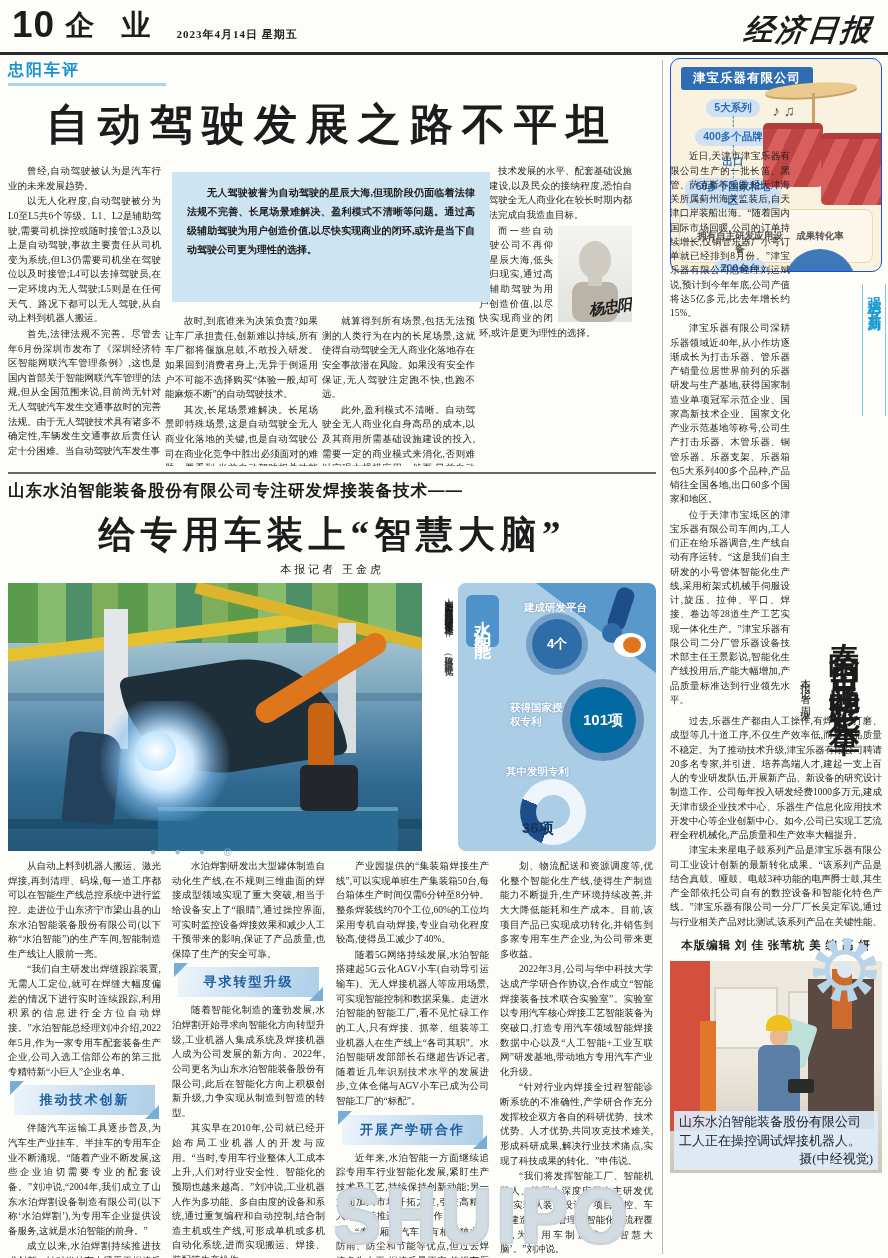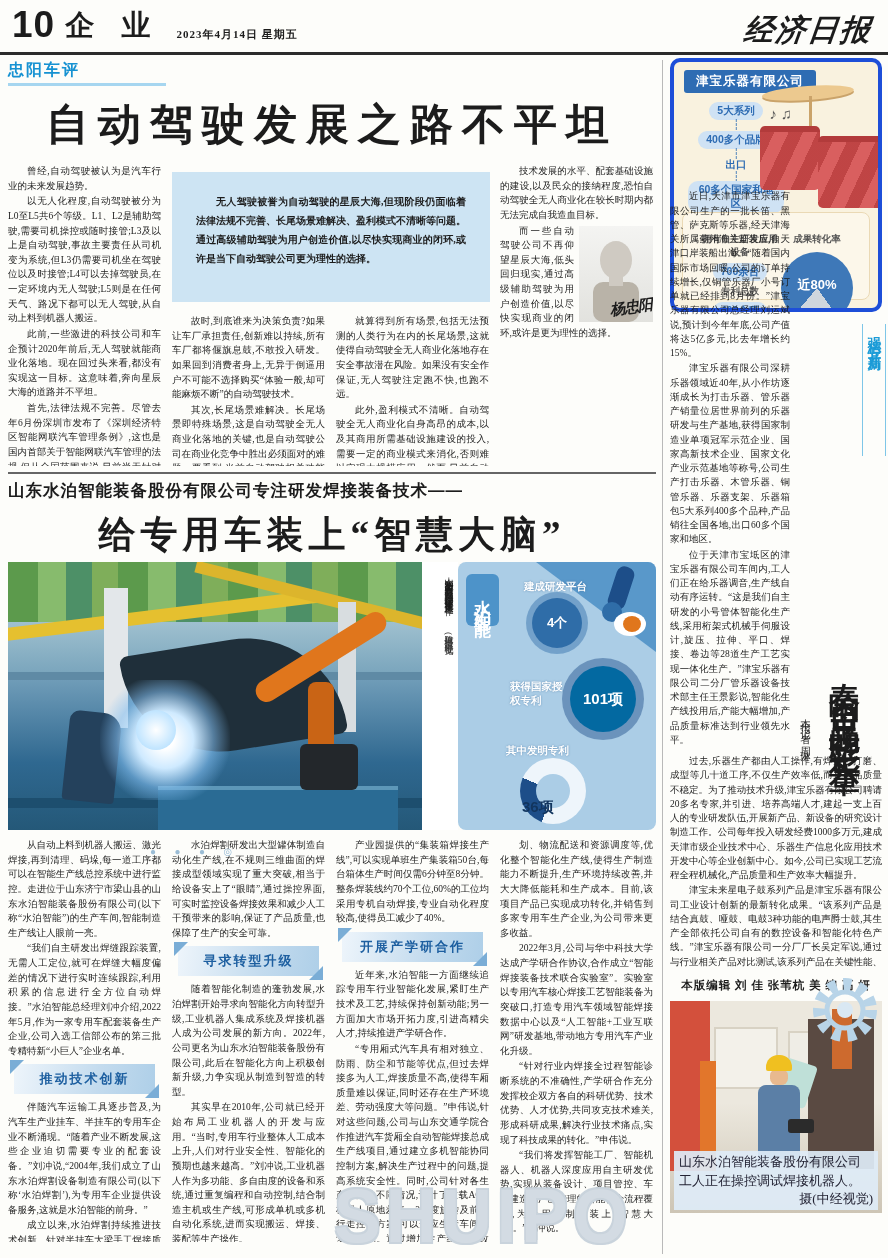--- a/index.html
+++ b/index.html
@@ -15,28 +15,28 @@
   .masthead{position:absolute;right:4px;top:6px;font-size:30px;font-weight:bold;font-style:italic;
             font-family:"DejaVu Serif",serif;letter-spacing:2px;transform:skewX(-6deg);}
   .hdr-rule{position:absolute;left:0;top:52px;width:888px;height:3px;background:#2b2b2b;}
   .vdiv{position:absolute;left:662px;top:60px;width:1px;bottom:4px;background:#b9b9b9;}
   
   .a1{position:absolute;left:8px;top:60px;width:648px;height:406px;}
   .a1-label{color:#1792d2;font-size:16px;font-weight:bold;letter-spacing:2px;display:inline-block;}
   .a1-label-line{width:158px;height:3px;background:#a6d6f0;margin-top:2px;}
   .a1 h1{margin:10px 0 0;text-align:center;font-size:43px;letter-spacing:9px;font-weight:bold;
          font-family:"Liberation Sans",sans-serif;}
-  .a1-body{position:absolute;left:0;top:104px;right:0;bottom:0;display:flex;gap:11px;}
+  .a1-body{position:absolute;left:0;top:104px;right:0;bottom:0;display:flex;gap:4px;}
   .ncol{width:153px;font-size:9.5px;line-height:1.54;text-align:justify;overflow:hidden;}
   .para{text-indent:2em;margin:0 0 1px;}
   .pad-top{padding-top:150px;}
   .quote-box{position:absolute;left:164px;top:8px;width:318px;height:130px;background:#cde4f3;
              padding:11px 15px;box-sizing:border-box;font-size:10px;font-weight:600;line-height:1.9;
              text-align:justify;overflow:hidden;}
-  .quote-box .para{margin:9px;}
+  .quote-box .para{margin:0;}
   .portrait{float:right;width:74px;height:96px;margin:2px 0 2px 5px;position:relative;
             background:linear-gradient(180deg,#f4f4f2,#e2e2de);overflow:hidden;}
   .sig{position:absolute;right:1px;bottom:2px;font-style:italic;font-weight:bold;font-size:15px;
        transform:rotate(-8deg);letter-spacing:-1px;}
   .a1-rule{position:absolute;left:8px;top:472px;width:648px;height:2px;background:#666;}
   
   .a2{position:absolute;left:8px;top:480px;width:648px;height:774px;}
   .a2-kicker{font-family:"Liberation Sans",sans-serif;font-size:16.5px;font-weight:bold;letter-spacing:1px;}
   .a2 h2{margin:8px 0 2px;text-align:center;font-size:37px;font-weight:bold;letter-spacing:5px;}
   .a2-byline{text-align:center;font-size:11px;letter-spacing:3px;margin-bottom:6px;}
@@ -91,21 +91,21 @@
   .a2-body{display:flex;gap:11px;margin-top:8px;height:404px;overflow:hidden;}
   .sec-hdr{margin:6px 6px;padding:5px 0;text-align:center;font-weight:bold;font-size:13px;color:#1d5fa0;
            background:linear-gradient(100deg,#eef5fb 0%,#c3dbee 60%,#aecfe8 100%);position:relative;
            font-family:"Liberation Sans",sans-serif;letter-spacing:2px;}
   .sec-hdr::before{content:"";position:absolute;left:-4px;top:-4px;border:7px solid transparent;
            border-top-color:#7aadd6;border-left-color:#7aadd6;}
   .sec-hdr::after{content:"";position:absolute;right:-4px;bottom:-4px;border:7px solid transparent;
            border-bottom-color:#7aadd6;border-right-color:#7aadd6;}
   
   .sidebar{position:absolute;left:670px;top:58px;width:212px;height:1198px;}
-  .sb-card{position:relative;height:254px;background:#f9f2df;border-radius:10px;border:4px solid #1d4ed8;
+  .sb-card{position:relative;height:214px;background:#f9f2df;border-radius:10px;border:1px solid #1d4ed8;
            box-sizing:border-box;overflow:hidden;}
   .sb-card-hdr{position:absolute;left:10px;top:8px;background:#2e6cb3;color:#fff;font-weight:bold;font-size:12.5px;
            padding:3px 12px;border-radius:3px;font-family:"Liberation Sans",sans-serif;letter-spacing:1px;}
   .chain{position:absolute;left:14px;top:38px;width:96px;text-align:center;}
   .pill{display:inline-block;background:#cfe2f4;color:#2e6cb3;font-weight:bold;font-size:10.5px;
         border-radius:10px;padding:2px 8px;font-family:"Liberation Sans",sans-serif;}
   .chain-dash{color:#2e6cb3;font-weight:bold;line-height:.9;font-size:10px;}
   .chain-plain{color:#2e6cb3;font-weight:bold;font-size:10.5px;font-family:"Liberation Sans",sans-serif;}
   .cymbal{position:absolute;right:24px;top:24px;width:92px;height:14px;background:#ecc98f;border-radius:50%;
           transform:rotate(-4deg);box-shadow:0 2px 0 #caa36a;}
@@ -178,21 +178,20 @@
   <div class="a1">
     <div>
       <span class="a1-label sans">忠阳车评</span>
       <div class="a1-label-line"></div>
     </div>
     <h1>自动驾驶发展之路不平坦</h1>
     <div class="a1-body">
       <div class="ncol">
           <p class="para">曾经,自动驾驶被认为是汽车行业的未来发展趋势。</p>
           <p class="para">以无人化程度,自动驾驶被分为L0至L5共6个等级。L1、L2是辅助驾驶,需要司机操控或随时接管;L3及以上是自动驾驶,事故主要责任从司机变为系统,但L3仍需要司机坐在驾驶位以及时接管;L4可以去掉驾驶员,在一定环境内无人驾驶;L5则是在任何天气、路况下都可以无人驾驶,从自动上料到机器人搬运。</p>
-          <p class="para">此前,一些激进的科技公司和车企预计2020年前后,无人驾驶就能商业化落地。现在回过头来看,都没有实现这一目标。这意味着,奔向星辰大海的道路并不平坦。</p>
           <p class="para">首先,法律法规不完善。尽管去年6月份深圳市发布了《深圳经济特区智能网联汽车管理条例》,这也是国内首部关于智能网联汽车管理的法规,但从全国范围来说,目前尚无针对无人驾驶汽车发生交通事故时的完善法规。由于无人驾驶技术具有诸多不确定性,车辆发生交通事故后责任认定十分困难。当自动驾驶汽车发生事</p>
         </div>
       <div class="ncol pad-top">
           <p class="para">故时,到底谁来为决策负责?如果让车厂承担责任,创新难以持续,所有车厂都将偃旗息鼓,不敢投入研发。如果回到消费者身上,无异于倒逼用户不可能不选择购买“体验一般,却可能麻烦不断”的自动驾驶技术。</p>
           <p class="para">其次,长尾场景难解决。长尾场景即特殊场景,这是自动驾驶全无人商业化落地的关键,也是自动驾驶公司在商业化竞争中胜出必须面对的难题。要看到,当前自动驾驶相关功能主要基于人工智能技术来实现,但目前人工智能算法只能完成此前被训练过的场景任务,难以通过纯理论</p>
         </div>
       <div class="ncol pad-top">
           <p class="para">就算得到所有场景,包括无法预测的人类行为在内的长尾场景,这就使得自动驾驶全无人商业化落地存在安全事故潜在风险。如果没有安全作保证,无人驾驶注定跑不快,也跑不远。</p>
           <p class="para">此外,盈利模式不清晰。自动驾驶全无人商业化自身高昂的成本,以及其商用所需基础设施建设的投入,需要一定的商业模式来消化,否则难以实现大规模应用。然而,目前自动驾驶全无人化试点主要以无人小巴、无人出租车等形式开展,涉及地区有限,且普遍规模偏小。考虑到当前法律法规的完善进度、</p>
         </div>
@@ -213,20 +212,21 @@
       <div class="quote-box">
         <p class="para">无人驾驶被誉为自动驾驶的星辰大海,但现阶段仍面临着法律法规不完善、长尾场景难解决、盈利模式不清晰等问题。通过高级辅助驾驶为用户创造价值,以尽快实现商业的闭环,或许是当下自动驾驶公司更为理性的选择。</p>
       </div>
     </div>
   </div>
   <div class="a1-rule"></div>
 
   <div class="a2">
     <div class="a2-kicker">山东水泊智能装备股份有限公司专注研发焊接装备技术——</div>
     <h2>给专用车装上“智慧大脑”</h2>
+    <div class="a2-byline">本报记者  王金虎</div>
 
     <div class="media">
       <div class="photo-factory">
         <div class="pf-ceil ph"></div>
         <div class="pf-ceil2 ph"></div>
         <div class="pf-mid ph"></div>
         <div class="pf-beam1 ph"></div>
         <div class="pf-beam2 ph"></div>
         <div class="pf-colw ph"></div>
         <div class="pf-colw2 ph"></div>
@@ -285,20 +285,21 @@
           </div>
         <div class="sec-hdr">寻求转型升级</div>
         <div>
             <p class="para">随着智能化制造的蓬勃发展,水泊焊割开始寻求向智能化方向转型升级,工业机器人集成系统及焊接机器人成为公司发展的新方向。2022年,公司更名为山东水泊智能装备股份有限公司,此后在智能化方向上积极创新升级,力争实现从制造到智造的转型。</p>
             <p class="para">其实早在2010年,公司就已经开始布局工业机器人的开发与应用。“当时,专用车行业整体人工成本上升,人们对行业安全性、智能化的预期也越来越高。”刘冲说,工业机器人作为多功能、多自由度的设备和系统,通过重复编程和自动控制,结合制造主机或生产线,可形成单机或多机自动化系统,进而实现搬运、焊接、装配等生产操作。</p>
           </div>
       </div>
       <div class="ncol">
         <div>
             <p class="para">产业园提供的“集装箱焊接生产线”,可以实现单班生产集装箱50台,每台箱体生产时间仅需6分钟至8分钟。整条焊装线约70个工位,60%的工位均采用专机自动焊接,专业自动化程度较高,使得员工减少了40%。</p>
+            <p class="para">随着5G网络持续发展,水泊智能搭建起5G云化AGV小车(自动导引运输车)、无人焊接机器人等应用场景,可实现智能控制和数据采集。走进水泊智能的智能工厂,看不见忙碌工作的工人,只有焊接、抓举、组装等工业机器人在生产线上“各司其职”。水泊智能研发部部长石继超告诉记者,随着近几年识别技术水平的发展进步,立体仓储与AGV小车已成为公司智能工厂的“标配”。</p>
           </div>
         <div class="sec-hdr">开展产学研合作</div>
         <div>
             <p class="para">近年来,水泊智能一方面继续追踪专用车行业智能化发展,紧盯生产技术及工艺,持续保持创新动能;另一方面加大市场开拓力度,引进高精尖人才,持续推进产学研合作。</p>
             <p class="para">“专用厢式汽车具有相对独立、防雨、防尘和节能等优点,但过去焊接多为人工,焊接质量不高,使得车厢质量难以保证,同时还存在生产环境差、劳动强度大等问题。”申伟说,针对这些问题,公司与山东交通学院合作推进汽车货厢全自动智能焊接总成生产线项目,通过建立多机智能协同控制方案,解决生产过程中的问题,提高系统安全性。同时,公司针对各生产车间的不同情况,设计了重载AGV机器人原地差速、360度旋转及前后行走控制方案,可以适应生产车间的复杂路况。通过增加生产线柔性,改进工件定位方法,不断改善生产线规</p>
           </div>
       </div>
       <div class="ncol">
         <div>
             <p class="para">划、物流配送和资源调度等,优化整个智能化生产线,使得生产制造能力不断提升,生产环境持续改善,并大大降低能耗和生产成本。目前,该项目产品已实现成功转化,并销售到多家专用车生产企业,为公司带来更多收益。</p>

